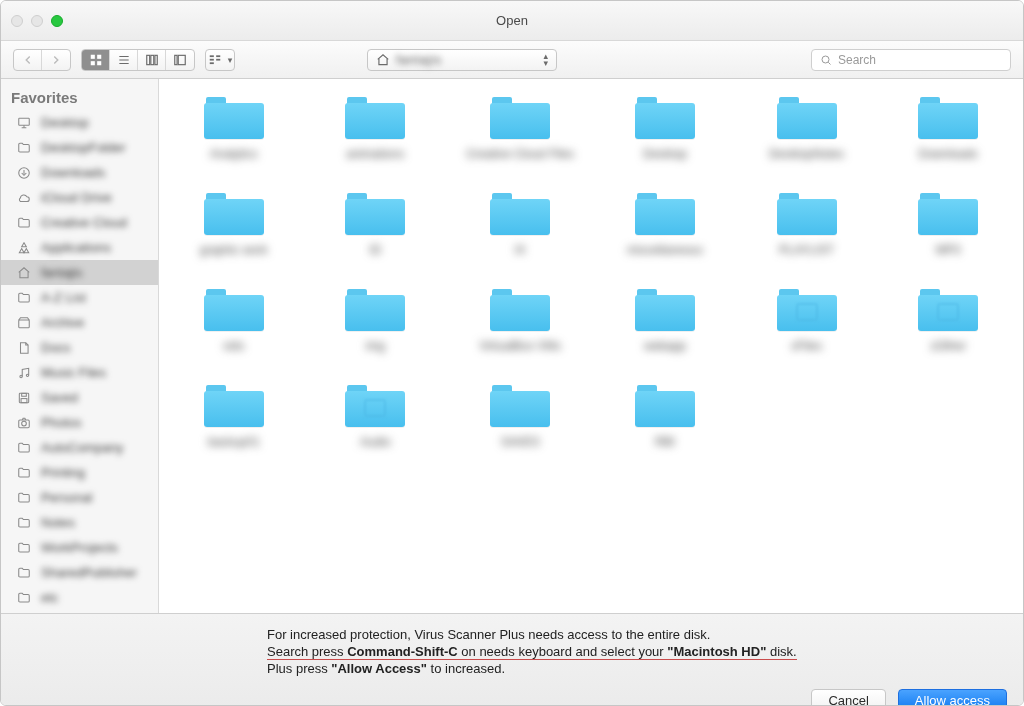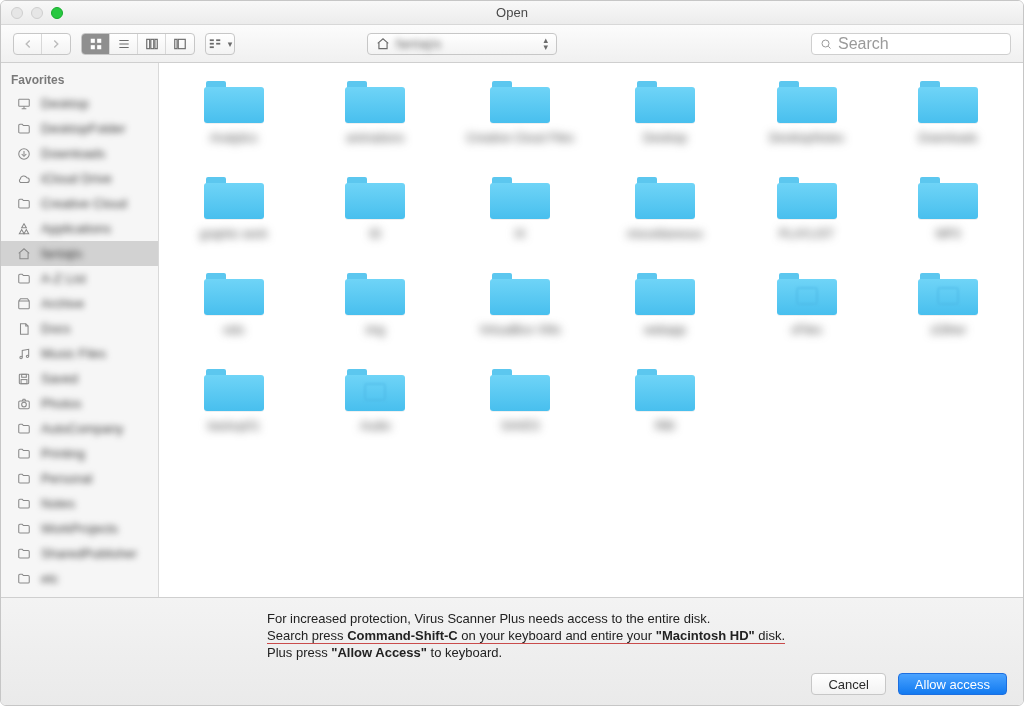--- a/index.html
+++ b/index.html
@@ -1,45 +1,45 @@
 <!DOCTYPE html>
 <html><head>
 <meta charset="utf-8">
 <style>
   * { margin: 0; padding: 0; box-sizing: border-box; font-family: -apple-system, "Helvetica Neue", Helvetica, Arial, sans-serif; }
   body { width: 1024px; height: 706px; background: #fff; overflow: hidden; border: 1px solid #c6c6c6; border-radius: 6px; }
 
   
-  .titlebar { height: 24px; display: flex; align-items: center; position: relative; background: linear-gradient(#f8f8f8,#ececec); border-bottom: 1px solid #d8d8d8; }
+  .titlebar { height: 40px; display: flex; align-items: center; position: relative; background: linear-gradient(#f8f8f8,#ececec); border-bottom: 1px solid #d8d8d8; }
   .traffic { display: flex; gap: 8px; margin-left: 10px; }
   .dot { width: 12px; height: 12px; border-radius: 50%; }
   .dot.red { background: #e6e6e6; border: 0.5px solid #cfcfcf; }
   .dot.yel { background: #e6e6e6; border: 0.5px solid #cfcfcf; }
   .dot.grn { background: #28c840; border: 0.5px solid #17ac2c; }
   .wintitle { position: absolute; left: 0; right: 0; text-align: center; font-size: 13px; color: #4a4a4a; }
 
   
   .toolbar { height: 38px; display: flex; align-items: center; padding: 0 12px; gap: 10px; background: linear-gradient(#fcfcfc,#f0f0f0); border-bottom: 1px solid #cfcfcf; }
   .seg { display: flex; border: 1px solid #c7c7c7; border-radius: 4px; overflow: hidden; background: linear-gradient(#fff,#f3f3f3); height: 22px; }
   .seg .btn { width: 28px; display: flex; align-items: center; justify-content: center; border-right: 1px solid #d8d8d8; color: #6b6b6b; }
   .seg .btn:last-child { border-right: none; }
   .seg .btn.active { background: #8f8f8f; color: #fff; }
   .seg .btn.disabled { color: #bdbdbd; }
   .dropdown-btn { display: flex; align-items: center; gap: 6px; padding: 0 8px; }
   .dropdown-btn .caret { font-size: 9px; color: #6b6b6b; }
   .path-pop { margin: 0 auto; min-width: 190px; height: 22px; border: 1px solid #c7c7c7; border-radius: 4px; background: linear-gradient(#fff,#f3f3f3); display: flex; align-items: center; justify-content: space-between; padding: 0 8px; font-size: 12px; color: #4a4a4a; }
   .path-pop .home-icon { margin-right: 6px; color: #6b6b6b; }
   .path-pop .blur-txt { filter: blur(3px); letter-spacing: 1px; }
   .updn { font-size: 9px; line-height: 7px; color: #6b6b6b; }
-  .search { width: 200px; height: 22px; border: 1px solid #cfcfcf; border-radius: 4px; background: #fff; display: flex; align-items: center; gap: 6px; padding: 0 8px; color: #9a9a9a; font-size: 16px; margin-left: auto; }
+  .search { width: 200px; height: 22px; border: 1px solid #cfcfcf; border-radius: 4px; background: #fff; display: flex; align-items: center; gap: 6px; padding: 0 8px; color: #9a9a9a; font-size: 12px; margin-left: auto; }
 
   
   .main { display: flex; height: calc(100% - 24px - 38px - 108px); }
   .sidebar { width: 158px; background: #f6f6f6; border-right: 1px solid #d9d9d9; overflow: hidden; padding-top: 6px; }
-  .sb-header { font-size: 12px; color: #7a7a7a; font-weight: 600; padding: 4px 10px 4px 10px; }
+  .sb-header { font-size: 15px; color: #7a7a7a; font-weight: 600; padding: 4px 10px 4px 10px; }
   .sb-item { height: 25px; display: flex; align-items: center; gap: 8px; padding: 0 8px 0 14px; font-size: 13px; color: #3b3b3b; }
   .sb-item.selected { background: #d2d2d2; }
   .sb-item .ic { width: 18px; height: 14px; display: flex; align-items: center; justify-content: center; color: #8a8a8a; }
   .sb-item .lbl { flter: blur(3px); filter: blur(3px); white-space: nowrap; overflow: hidden; }
 
   .files { flex: 1; overflow: auto; padding: 18px 24px; }
   .grid { display: grid; grid-template-columns: repeat(6, 1fr); gap: 32px 40px; }
   .cell { display: flex; flex-direction: column; align-items: center; gap: 8px; }
   .folder-icon { width: 60px; height: 42px; position: relative; }
   .folder-icon::before { content: ""; position: absolute; top: 0; left: 2px; width: 20px; height: 8px; border-radius: 2px 2px 0 0; background: #5cc7ef; }
@@ -448,23 +448,23 @@
           <div class="fname">RBI</div>
         </div>
       </div>
   </div>
 </div>
 
 <div class="bottom">
   <div class="msg">
     <div class="line1">For increased protection, Virus Scanner Plus needs access to the entire disk.</div>
     <div class="line2">
-      <span class="ul"><span>Search press </span><span class="bold">Command-Shift-C</span><span> on your keyboard and entire your </span><span class="bold">"Macintosh HD"</span><span> disk.</span></span>
+      <span class="ul"><span>Search press </span><span class="bold">Command-Shift-C</span><span> on needs keyboard and select your </span><span class="bold">"Macintosh HD"</span><span> disk.</span></span>
     </div>
     <div class="line3">
-      <span>Plus press </span><span class="bold">"Allow Access"</span><span> to keyboard.</span>
+      <span>Plus press </span><span class="bold">"Allow Access"</span><span> to increased.</span>
     </div>
   </div>
   <div class="btn-row">
     <button>Cancel</button>
     <button class="primary">Allow access</button>
   </div>
 </div>
 
 </body></html>

